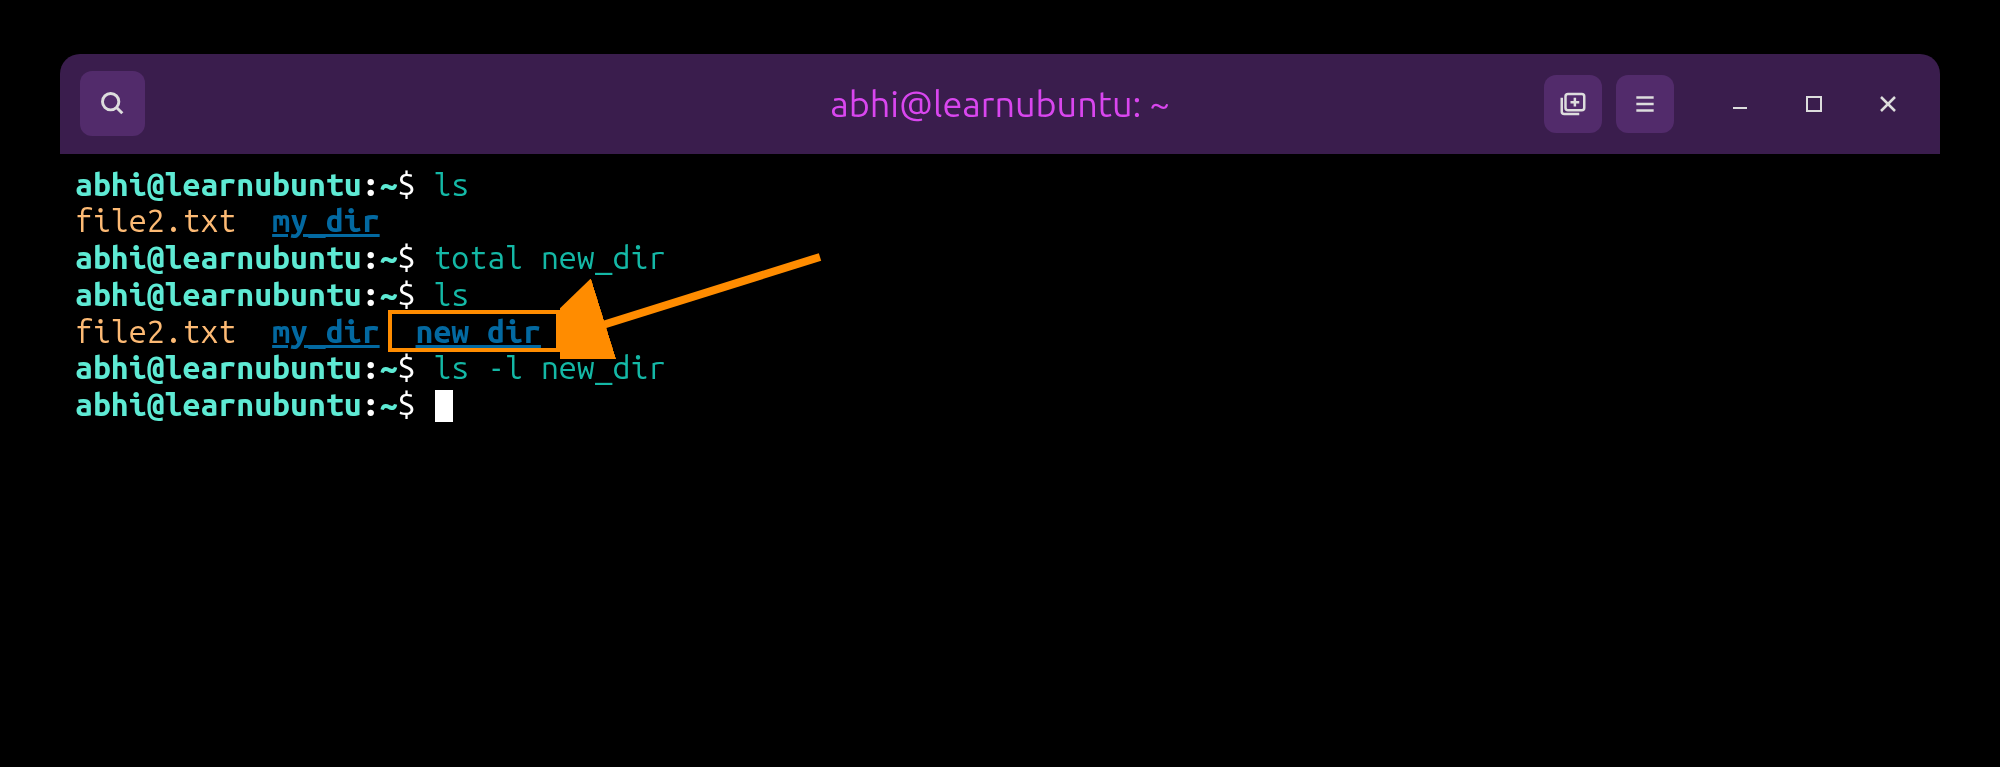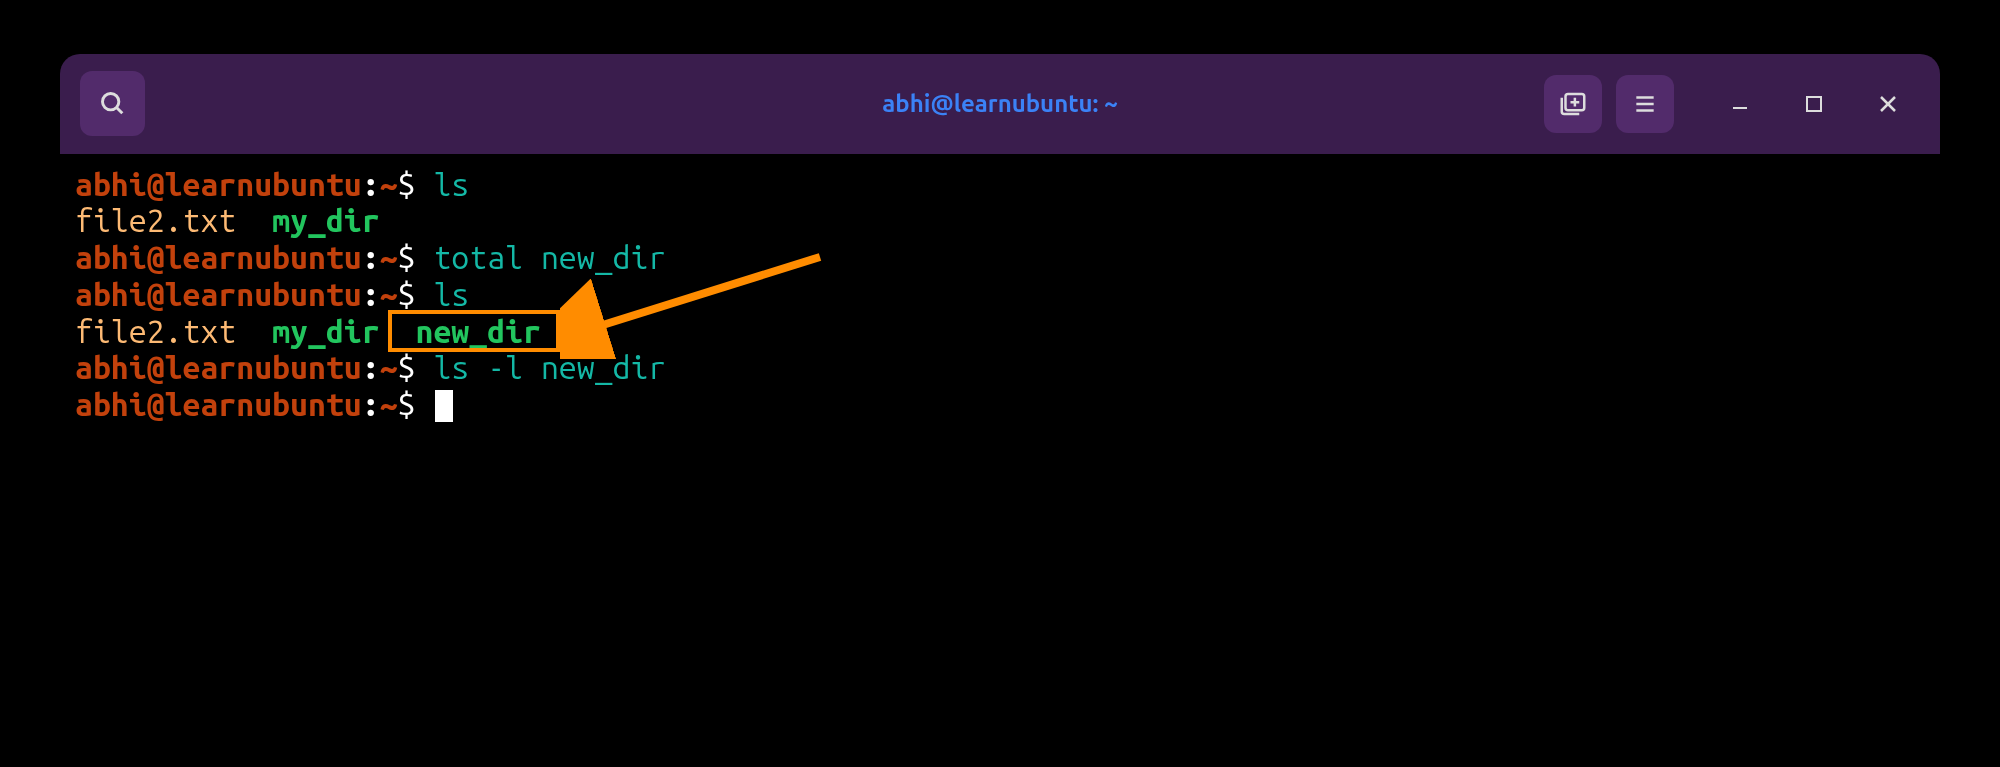--- a/index.html
+++ b/index.html
@@ -40,23 +40,23 @@
       border-radius: 12px;
       display: flex;
       align-items: center;
       justify-content: center;
       cursor: pointer;
     }
     .title-text {
       position: absolute;
       left: 50%;
       transform: translateX(-50%);
-      color: #3b82f6;
-      font-weight: bold;
-      font-size: 24px;
+      color: #d946ef;
+      font-weight: normal;
+      font-size: 36px;
       font-family: 'Ubuntu', sans-serif;
     }
     .titlebar-right {
       display: flex;
       align-items: center;
       gap: 14px;
       margin-left: auto;
     }
     .titlebar-btn {
       width: 58px;
@@ -87,36 +87,37 @@
       padding: 12px 15px;
       font-size: 32px;
       line-height: 1.15;
       position: relative;
     }
     .line {
       white-space: pre;
       color: #fff;
     }
     .prompt-user {
-      color: #c2410c;
+      color: #5eead4;
       font-weight: bold;
     }
     .prompt-path {
       color: #fff;
       font-weight: bold;
     }
     .prompt-dollar {
       color: #fff;
     }
     .cmd {
       color: #14b8a6;
     }
     .dir {
-      color: #22c55e;
+      color: #0369a1;
       font-weight: bold;
+      text-decoration: underline;
     }
     .file {
       color: #fdba74;
     }
     .cursor {
       display: inline-block;
       width: 18px;
       height: 32px;
       background: #fff;
       vertical-align: text-bottom;

